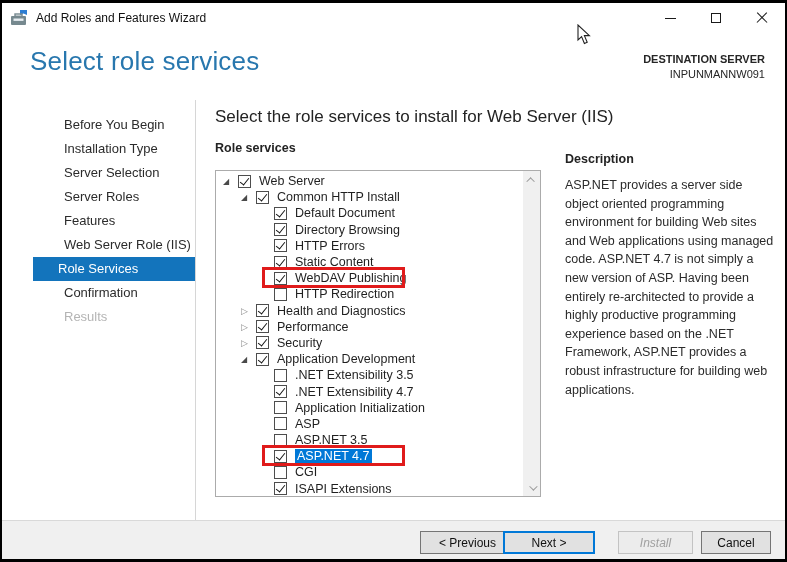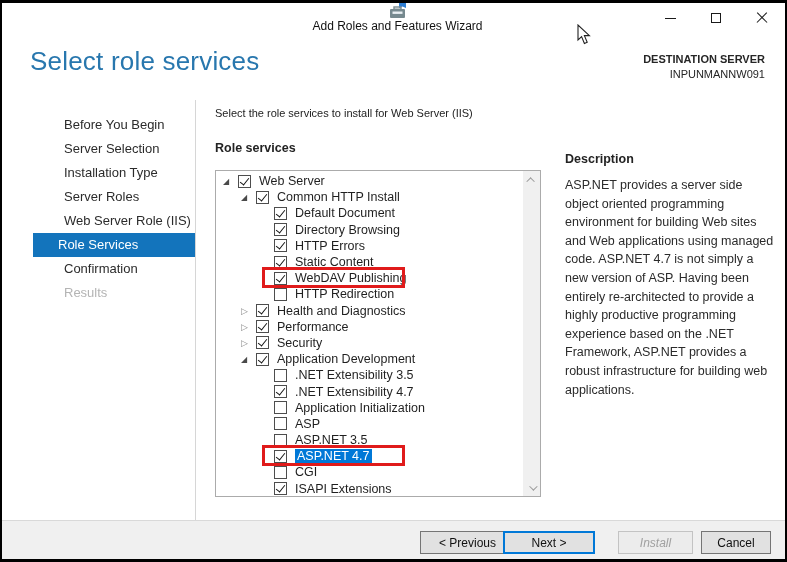--- a/index.html
+++ b/index.html
@@ -7,21 +7,21 @@
   body { font-family:"Liberation Sans", sans-serif; }
   .window {
     position:relative; width:787px; height:562px; background:#ffffff;
     overflow:hidden; color:#2b2b2b;
   }
   .window-frame {
     position:absolute; inset:0; pointer-events:none; z-index:50;
     border:2px solid #000; border-top:3px solid #000; border-bottom:3px solid #000;
   }
   
-  .titlebar { position:absolute; left:2px; top:3px; right:2px; height:30px; background:#fff; display:flex; align-items:center;flex-direction:column; }
+  .titlebar { position:absolute; left:2px; top:3px; right:2px; height:30px; background:#fff; display:flex; align-items:center; }
   .app-icon { width:18px; height:16px; margin-left:8px; }
   .titlebar-text { margin-left:8px; font-size:12px; color:#111; }
   .win-controls { position:absolute; right:0; top:0; height:30px; display:flex; }
   .win-btn { width:46px; height:30px; display:flex; align-items:center; justify-content:center; }
   .glyph-min { width:11px; height:0; border-top:1.5px solid #1a1a1a; }
   .glyph-max { width:10px; height:10px; border:1.3px solid #1a1a1a; }
   .glyph-close { position:relative; width:12px; height:12px; }
   .glyph-close::before,.glyph-close::after { content:""; position:absolute; left:-1px; top:5px; width:14px; height:1.4px; background:#1a1a1a; }
   .glyph-close::before { transform:rotate(45deg); }
   .glyph-close::after { transform:rotate(-45deg); }
@@ -31,21 +31,21 @@
   .dest-label { font-size:11px; font-weight:bold; color:#262626; }
   .dest-name  { font-size:11px; color:#262626; }
   
   .sidebar { position:absolute; left:0; top:100px; width:195px; padding-top:13px; }
   .nav-item { height:24px; line-height:24px; font-size:13px; color:#2b2b2b; padding-left:40px; cursor:default; white-space:nowrap;margin-left:24px; }
   .nav-item.active { margin-left:33px; padding-left:25px; background:#1374bc; color:#ffffff; }
   .nav-item.disabled { color:#b4b4b4; }
   .v-divider { position:absolute; left:195px; top:100px; width:1px; height:420px; background:#d6d6d6; }
   
   .main { position:absolute; left:215px; top:100px; width:330px; }
-  .instruction { position:absolute; left:0; top:7px; font-size:11px; color:#232323; white-space:nowrap; }
+  .instruction { position:absolute; left:0; top:7px; font-size:17px; color:#232323; white-space:nowrap; }
   .tree-label { position:absolute; left:0; top:41px; font-size:12.5px; font-weight:bold; color:#232323; }
   .treebox { position:absolute; left:0; top:70px; width:326px; height:327px; border:1px solid #ababab; background:#fff; overflow:hidden; }
   .tree-rows { position:absolute; left:0; top:2px; right:17px; }
   .tree-row { position:relative; height:16.2px; display:flex; align-items:center; font-size:12.5px; color:#1f1f1f; white-space:nowrap; }
   .tree-row.lvl0 { padding-left:7px; }
   .tree-row.lvl1 { padding-left:25px; }
   .tree-row.lvl2 { padding-left:58px; }
   .exp { width:15px; font-family:"DejaVu Sans", sans-serif; font-size:8px; color:#4a4a4a; flex:0 0 15px; }
   .exp.collapsed { font-size:9px; color:#8a8a8a; }
   .cb { position:relative; width:13px; height:13px; border:1px solid #4d4d4d; background:#fff; flex:0 0 13px; }
@@ -106,23 +106,24 @@
   </div>
 
   <div class="page-title">Select role services</div>
   <div class="dest-block">
     <div class="dest-label">DESTINATION SERVER</div>
     <div class="dest-name">INPUNMANNW091</div>
   </div>
 
   <div class="sidebar">
       <div class="nav-item">Before You Begin</div>
+      <div class="nav-item">Installation Type</div>
       <div class="nav-item">Server Selection</div>
-      <div class="nav-item">Installation Type</div>
       <div class="nav-item">Server Roles</div>
+      <div class="nav-item">Features</div>
       <div class="nav-item">Web Server Role (IIS)</div>
       <div class="nav-item active">Role Services</div>
       <div class="nav-item">Confirmation</div>
       <div class="nav-item disabled">Results</div>
     </div>
   <div class="v-divider"></div>
 
   <div class="main">
     <div class="instruction">Select the role services to install for Web Server (IIS)</div>
     <div class="tree-label">Role services</div>

